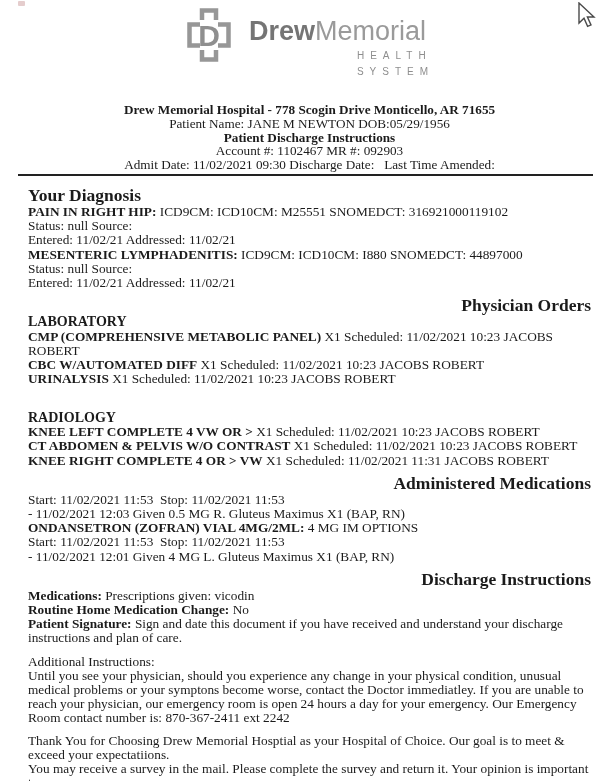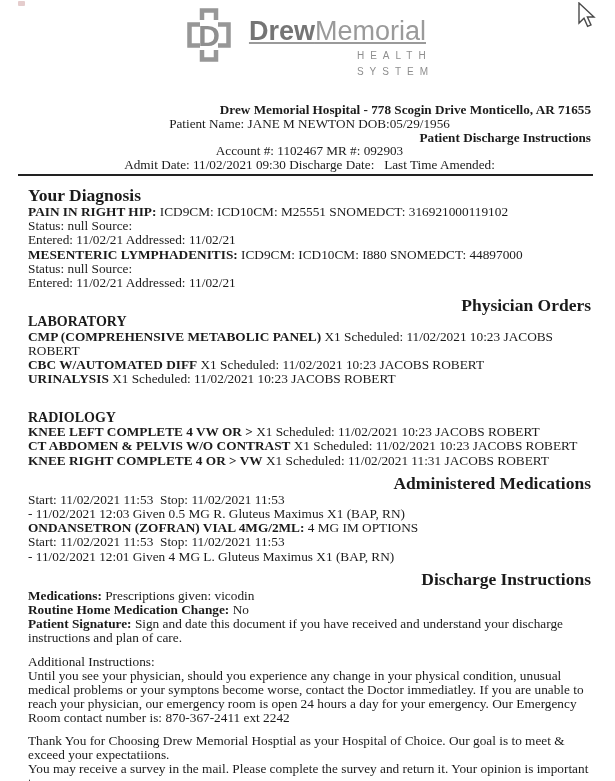--- a/index.html
+++ b/index.html
@@ -5,34 +5,34 @@
   html,body{margin:0;padding:0;}
   body{
     width:615px;height:781px;background:#ffffff;position:relative;overflow:hidden;
     font-family:"Liberation Serif","DejaVu Serif",serif;color:#1b1b1b;
   }
   .page{padding:0 24px 0 28px;}
   
   .logo-row{display:flex;justify-content:center;align-items:flex-start;margin:0 0 0 0;padding-top:7px;height:74px;}
   .logo-icon{margin-right:16px;}
   .logo-text{display:flex;flex-direction:column;}
-  .brand{font-family:"Liberation Sans","DejaVu Sans",sans-serif;font-size:27px;line-height:30px;color:#9a9a9a;margin-top:9px;text-decoration:underline;}
+  .brand{font-family:"Liberation Sans","DejaVu Sans",sans-serif;font-size:27px;line-height:30px;color:#9a9a9a;margin-top:9px;}
   .brand .bold{color:#757575;font-weight:bold;}
   .brand-sub{font-family:"Liberation Sans","DejaVu Sans",sans-serif;font-size:10px;line-height:13px;
     letter-spacing:6px;color:#8e8e8e;margin-left:108px;margin-top:3px;}
   
   .header{ text-align:center;margin-top:22px;font-size:13.2px;line-height:13.8px;}
   .header .b{font-weight:bold;}
   .pre{white-space:pre-wrap;}
   .rule{border:none;border-top:2px solid #222;margin:2px 22px 0 18px;}
   
   .sec-h{font-size:17.5px;font-weight:bold;line-height:19px;margin-top:10px;}
   .sec-h.gap{margin-top:6px;text-align:right;}
   .line{font-size:13.3px;line-height:14.2px;}
-  .b{font-weight:bold;text-align:right;}
+  .b{font-weight:bold;}
   .subh{font-size:14px;font-weight:bold;line-height:14.6px;}
   .subh.gap{margin-top:24px;}
   .para{font-size:13.3px;line-height:14.2px;margin-top:8px;max-width:566px;}
   
   .speck{position:absolute;left:18px;top:1px;width:7px;height:5px;background:#cfa4a4;opacity:.55;border-radius:1px;}
   .cursor{position:absolute;left:576px;top:2px;width:24px;height:28px;}
 </style>
 </head>
 <body>
 

